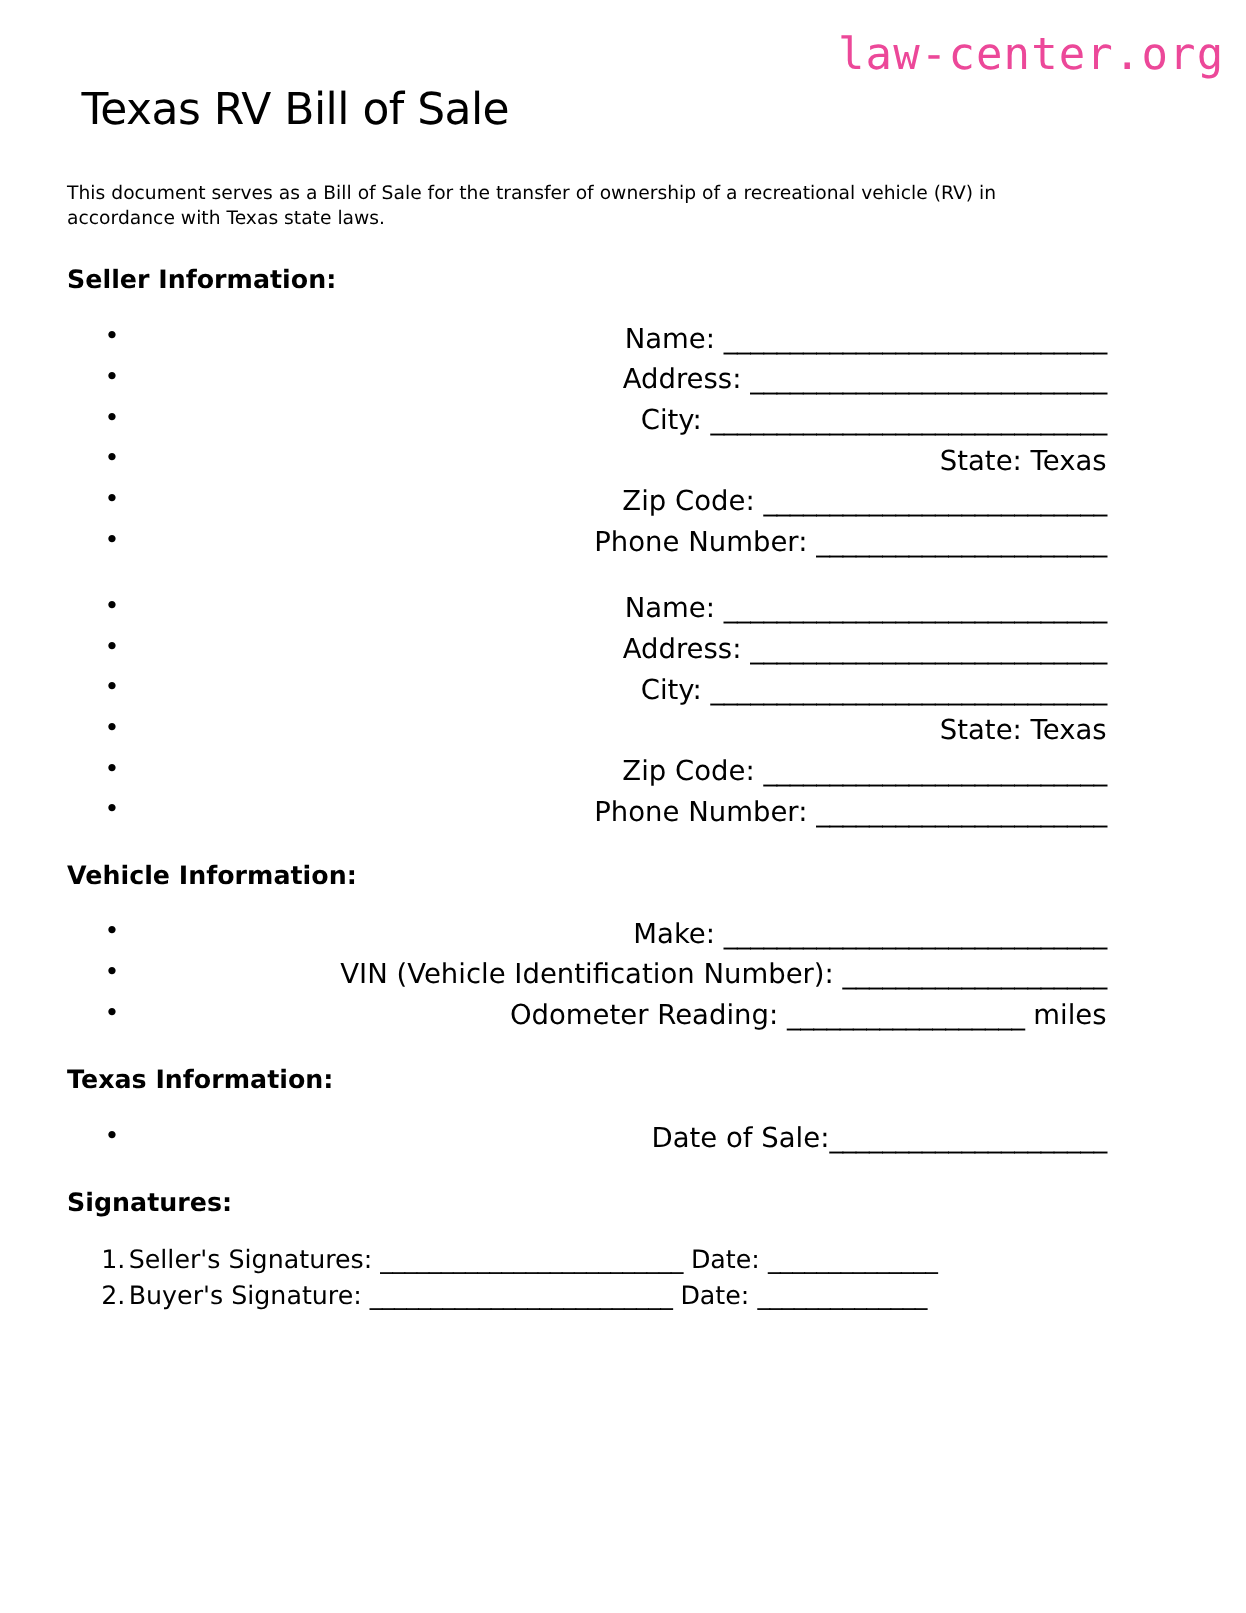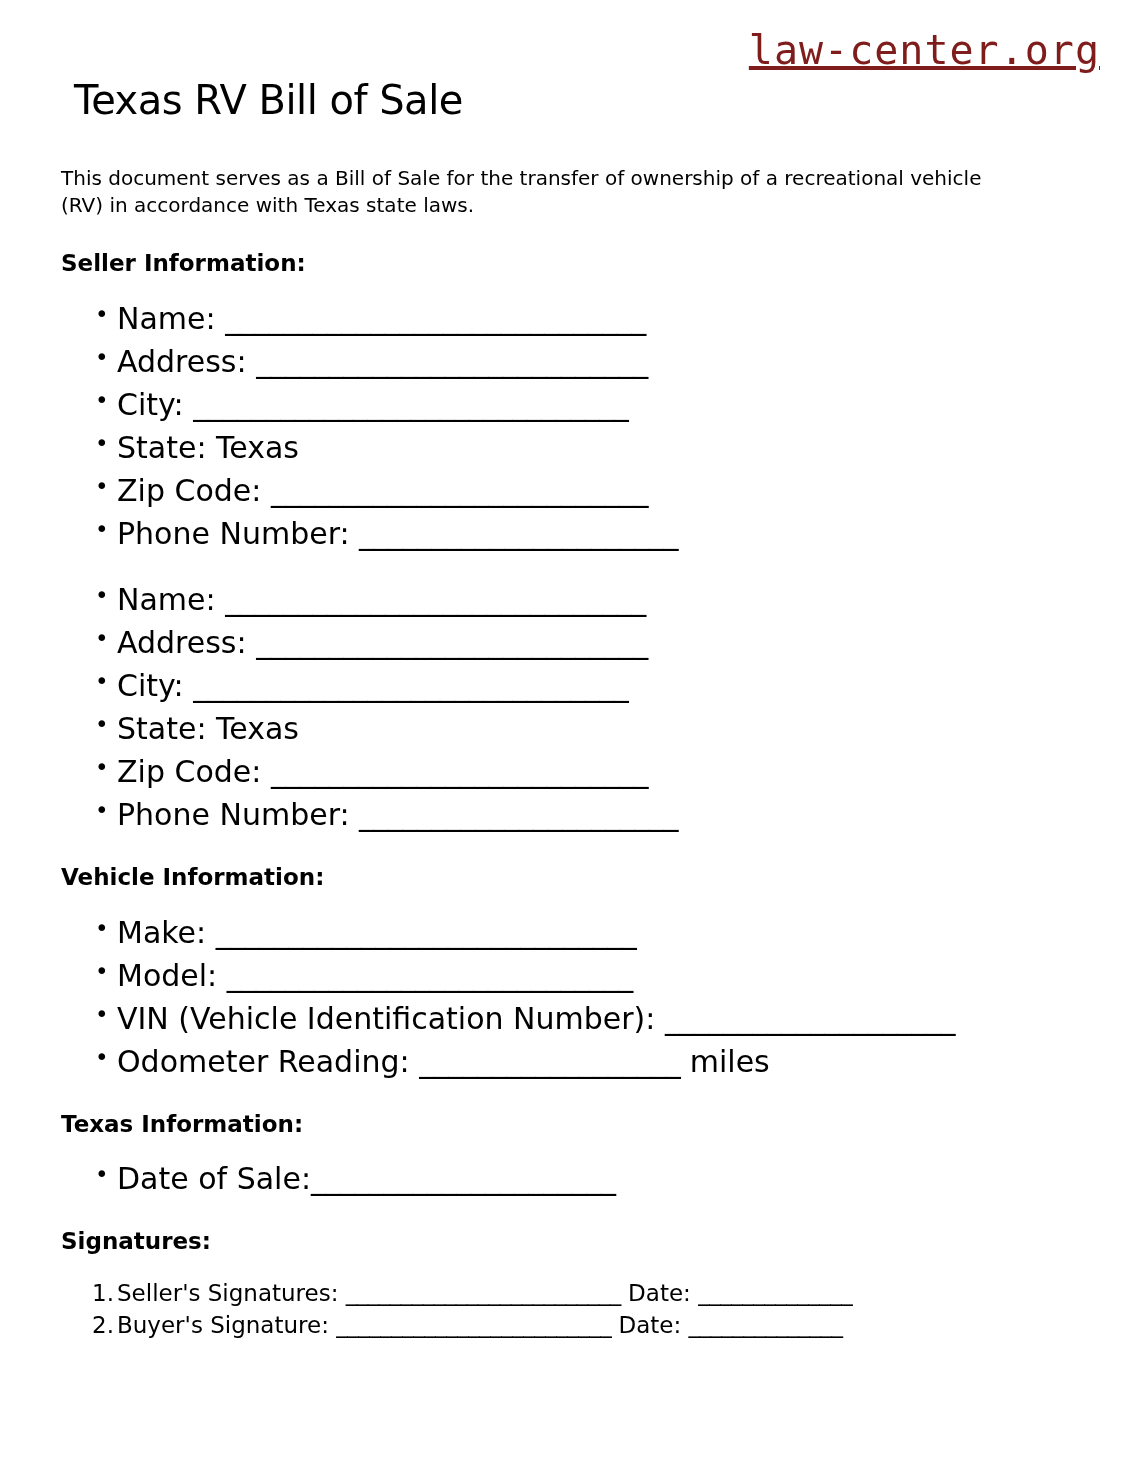--- a/index.html
+++ b/index.html
@@ -22,73 +22,73 @@
     min-height: 1466px;
     box-sizing: border-box;
     padding: 0;
     background: #ffffff;
   }
 
   
   .watermark {
     position: absolute;
     top: 30px;
-    right: 33px;
+    right: 20px;
     font-family: "DejaVu Sans Mono", "Liberation Mono", monospace;
     font-size: 40px;
     letter-spacing: 1px;
-    color: #7f1d1d;
+    color: #ec4899;
     white-space: nowrap;
     line-height: 1;
-    text-decoration: underline;
   }
 
   
   .content {
     position: relative;
     margin: 0;
     padding: 78px 33px 40px 61px;
     width: 1039px;
     box-sizing: border-box;
   }
 
   h1.doc-title {
     font-size: 40px;
     font-weight: normal;
     line-height: 1.12;
     margin: 0 0 42px 13px;
     letter-spacing: -0.5px;
   }
 
   p.para {
-    font-size: 20px;
+    font-size: 17px;
     line-height: 1.35;
     margin: 0 0 30px 0;
     max-width: 952px;
   }
 
   h2.section-heading {
     font-size: 23px;
     font-weight: bold;
     margin: 0 0 22px 0;
     line-height: 1.3;
   }
 
   ul.field-list {
     list-style: none;
     margin: 0 0 30px 0;
     padding: 0;
   }
   ul.field-list li {
-    font-size: 30px;
+    font-size: 25px;
     line-height: 1.2;
     margin: 0 0 7px 0;
     padding-left: 56px;
     position: relative;
     white-space: nowrap;
+    text-align: right;
   }
   ul.field-list li::before {
     content: "\2022";
     position: absolute;
     left: 34px;
     top: 0;
     font-size: 23px;
     line-height: 1.2;
   }
 
@@ -152,21 +152,20 @@
       <li><span>City: </span><span class="blank">______________________________</span></li>
       <li><span>State: Texas</span></li>
       <li><span>Zip Code: </span><span class="blank">__________________________</span></li>
       <li><span>Phone Number: </span><span class="blank">______________________</span></li>
     </ul>
 
     <h2 class="section-heading">Vehicle Information:</h2>
 
     <ul class="field-list">
       <li><span>Make: </span><span class="blank">_____________________________</span></li>
-      <li><span>Model: </span><span class="blank">____________________________</span></li>
       <li><span>VIN (Vehicle Identification Number): </span><span class="blank">____________________</span></li>
       <li><span>Odometer Reading: </span><span class="blank">__________________</span><span> miles</span></li>
     </ul>
 
     <h2 class="section-heading">Texas Information:</h2>
 
     <ul class="field-list">
       <li><span>Date of Sale:</span><span class="blank">_____________________</span></li>
     </ul>
 

